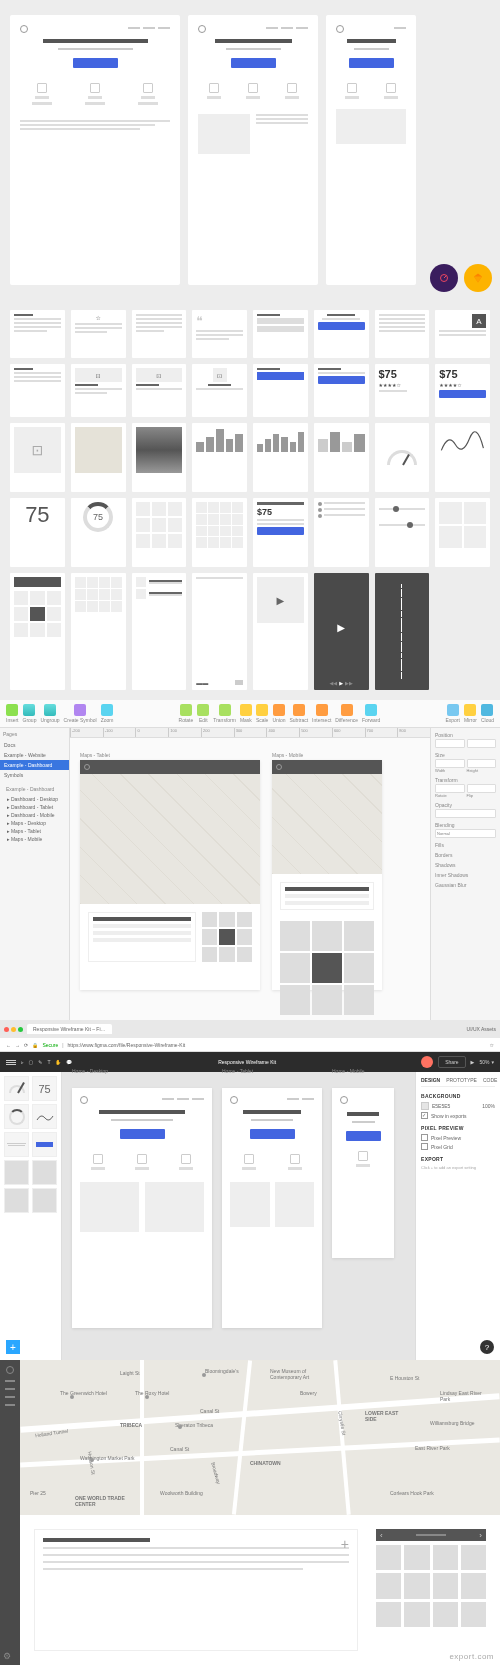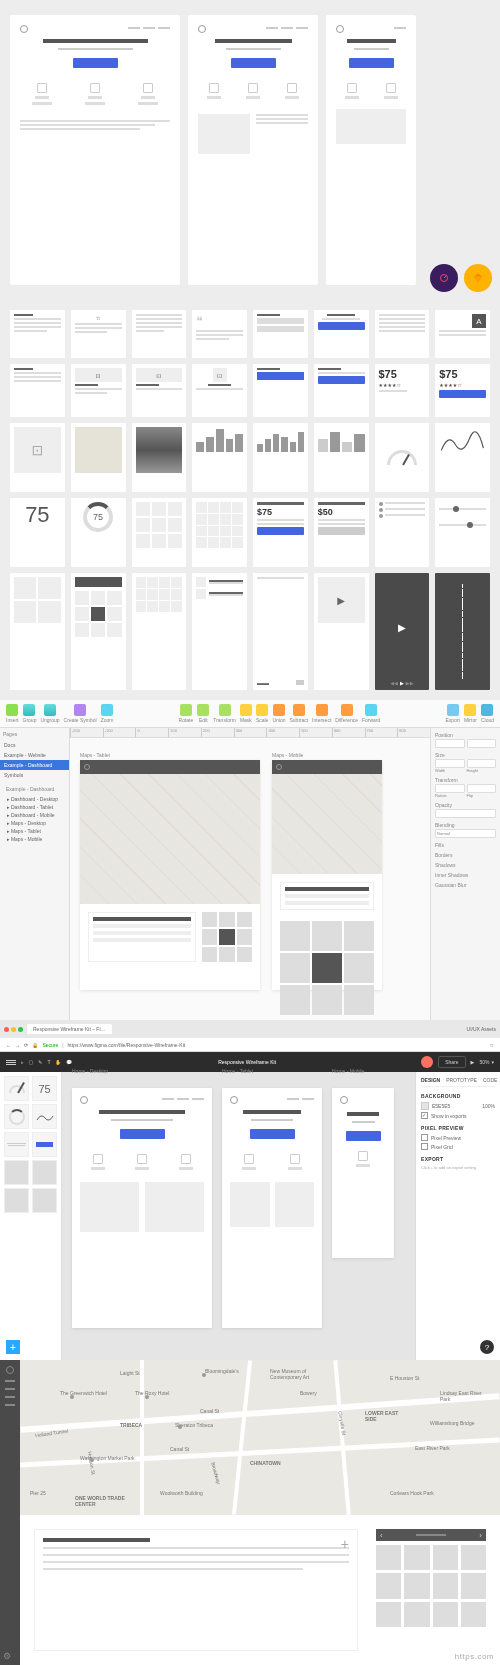--- a/index.html
+++ b/index.html
@@ -427,27 +427,20 @@
         <span></span>
         <span></span>
       </div>
     </div>
   <div class="comp">
       <div class="line-d" style="height:3px"></div>
       <div class="price" style="font-size:9px">$75</div>
       <div class="line"></div>
       <div class="line"></div>
       <div class="btn"></div>
-    </div>
-  <div class="comp">
-      <div class="line-d" style="height:3px"></div>
-      <div class="price" style="font-size:9px">$50</div>
-      <div class="line"></div>
-      <div class="line"></div>
-      <div class="btn" style="background:#ccc"></div>
     </div>
   <div class="comp">
       <div style="display:flex;gap:2px">
         <span style="width:4px;height:4px;background:#999;border-radius:50%"></span>
         <div class="line" style="flex:1"></div>
       </div>
       <div style="display:flex;gap:2px">
         <span style="width:4px;height:4px;background:#999;border-radius:50%"></span>
         <div class="line" style="flex:1"></div>
       </div>
@@ -1030,14 +1023,14 @@
           <span></span>
           <span></span>
           <span></span>
         <span></span>
           <span></span>
           <span></span>
           <span></span>
       </div>
     </div>
   </div>
-  <div class="watermark">https.com</div>
+  <div class="watermark">export.com</div>
 </div>
 
 </body></html>

